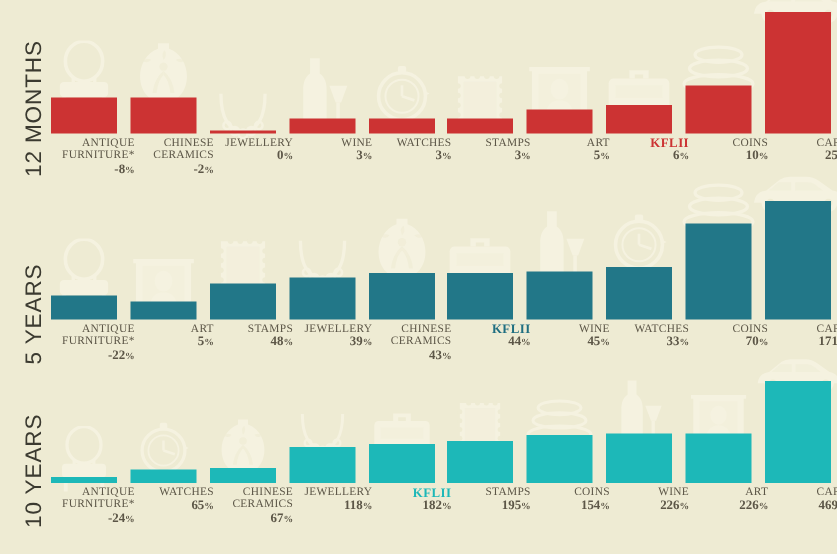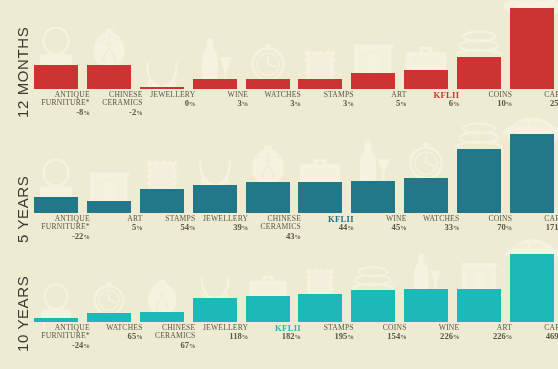--- a/index.html
+++ b/index.html
@@ -301,21 +301,21 @@
                 <circle cx="9" cy="42" r="2"></circle>
                 <circle cx="16" cy="42" r="2"></circle>
                 <circle cx="23" cy="42" r="2"></circle>
                 <circle cx="30" cy="42" r="2"></circle>
               </g>
             </svg>
           </div>
           <div class="bar" style="left: 4.4px; width: 44px; top: 189px; height: 24px; background: rgb(34, 119, 136);"></div>
           <div class="cap" style="top: 215px; width: 66.8px;">
             <span class="nm">STAMPS</span>
-            <span class="vl"><span>54</span><i>%</i></span>
+            <span class="vl"><span>48</span><i>%</i></span>
           </div>
         </div>
         <div class="item" style="left: 158.4px; top: 0px; width: 52.8px; height: 369px;">
           <div class="icon" style="width: 40.48px; height: 40.48px; top: 154.52px;">
             <svg viewBox="0 0 44 44" width="40.480000000000004" height="40.480000000000004">
               <path d="M6 6 C6 24 12 33 22 33 C32 33 38 24 38 6" fill="none" stroke="#F5F2E0" stroke-width="2.4"></path>
               <circle cx="10.5" cy="29" r="2.7" fill="none" stroke="#F5F2E0" stroke-width="1.8"></circle>
               <circle cx="16" cy="33" r="3" fill="none" stroke="#F5F2E0" stroke-width="1.8"></circle>
               <circle cx="22" cy="35" r="3.2" fill="none" stroke="#F5F2E0" stroke-width="1.8"></circle>
               <circle cx="28" cy="33" r="3" fill="none" stroke="#F5F2E0" stroke-width="1.8"></circle>

